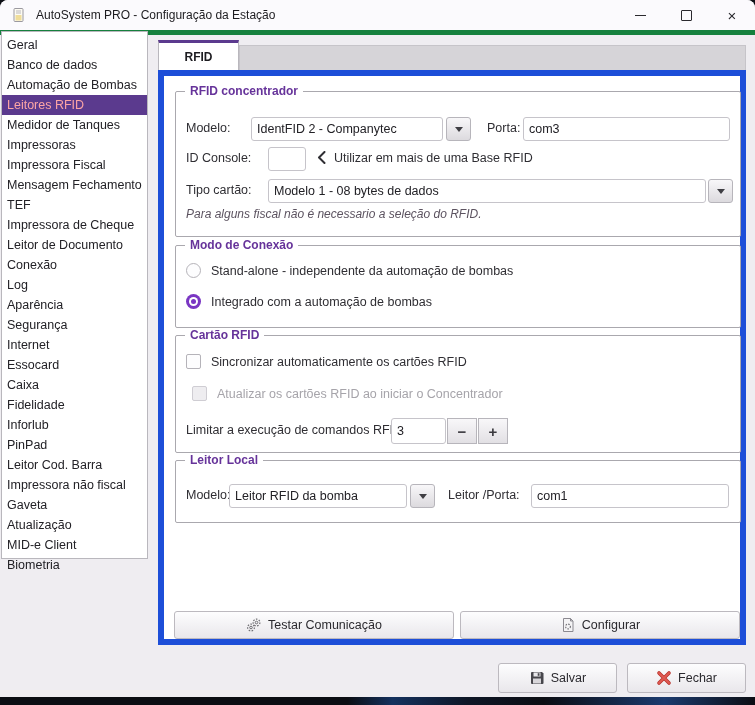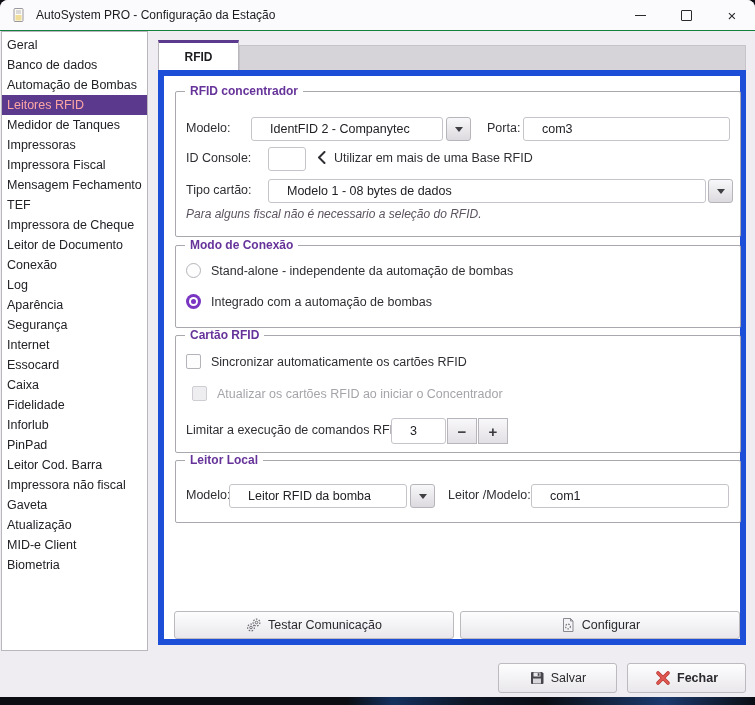--- a/index.html
+++ b/index.html
@@ -13,33 +13,33 @@
     position:absolute;left:0;top:0;width:755px;height:698px;
     background:#efedf1;border-radius:8px 8px 0 0;overflow:hidden;
   }
   .bottom-strip{
     position:absolute;left:0;bottom:0;width:755px;height:8px;
     background:linear-gradient(90deg,#0b0d13 0%,#0b0d13 46%,#14315e 52%,#0e1626 62%,#0b0d13 72%,#1b3a6e 88%,#0b0d13 100%);
   }
   
   .titlebar{
     position:absolute;left:0;top:0;width:755px;height:30px;
-    background:#fbfafd;border-bottom:1px solid #15803d;
+    background:#fbfafd;border-bottom:5px solid #15803d;
     display:flex;align-items:center;
   }
   .app-icon{margin-left:11px;width:16px;height:16px;display:flex;align-items:center;}
   .title-text{margin-left:9px;font-size:12px;color:#1c1b1f;}
   .win-controls{position:absolute;right:0;top:0;height:30px;display:flex;}
   .win-btn{width:46px;height:30px;display:flex;align-items:center;justify-content:center;color:#2a292e;cursor:default;}
   .glyph-min{display:block;width:11px;border-top:1px solid #2a292e;}
   .glyph-max{display:block;width:9px;height:9px;border:1px solid #2a292e;border-radius:1px;}
   .glyph-close{font-size:15px;line-height:1;color:#2a292e;}
   
   .sidebar{
-    position:absolute;left:1px;top:31px;width:147px;height:620px;
+    position:absolute;left:1px;top:31px;width:147px;height:528px;
     background:#ffffff;border:1px solid #b9b7bd;box-sizing:border-box;
     padding-top:3px;
   }
   .side-item{
     height:20px;line-height:20px;padding-left:5px;font-size:12.5px;color:#222126;
     white-space:nowrap;cursor:default;
   }
   .side-item.selected{background:#5b3a8e;color:#fca5a5;}
   
   .tab-strip-bg{
@@ -67,21 +67,21 @@
     font-size:12px;font-weight:bold;color:#66339a;white-space:nowrap;
   }
   .g1{top:15px;height:144px;}
   .g2{top:169px;height:81px;}
   .g3{top:259px;height:116px;}
   .g4{top:384px;height:61px;}
   label.fld{font-size:12.5px;color:#2f2e33;position:absolute;white-space:nowrap;}
   .tbox{
     position:absolute;height:24px;box-sizing:border-box;background:#fff;
     border:1px solid #c6c4ca;border-radius:3px;font-size:12.5px;color:#222126;
-    padding:0 18px;display:flex;align-items:center;white-space:nowrap;overflow:hidden;
+    padding:0 5px;display:flex;align-items:center;white-space:nowrap;overflow:hidden;
   }
   .dd-btn{
     position:absolute;width:25px;height:24px;box-sizing:border-box;
     border:1px solid #b7b5bb;border-radius:3px;
     background:linear-gradient(#f8f7f9,#dcdade);
     display:flex;align-items:center;justify-content:center;cursor:default;
   }
   .dd-arrow{width:0;height:0;border-left:4px solid transparent;border-right:4px solid transparent;border-top:5px solid #3f3e43;}
   .note{
     position:absolute;left:10px;top:115px;font-size:12px;font-style:italic;color:#5c5360;white-space:nowrap;
@@ -242,21 +242,21 @@
         </div>
     </div>
 
     <div class="group g4">
       <span class="group-title">Leitor Local</span>
       <label class="fld" style="left:10px;top:27px;">Modelo:</label>
       <div class="tbox" style="left:53px;top:23px;width:178px;">Leitor RFID da bomba</div>
       <div class="dd-btn" style="left:234px;top:23px;">
           <span class="dd-arrow"></span>
         </div>
-      <label class="fld" style="left:272px;top:27px;">Leitor /Modelo:</label>
+      <label class="fld" style="left:272px;top:27px;">Leitor /Porta:</label>
       <div class="tbox" style="left:355px;top:23px;width:198px;">com1</div>
     </div>
 
     <div class="btn panel-btn" style="left:10px;">
       <span class="icon16">
         <svg viewBox="0 0 16 16" width="16" height="16">
           <circle cx="10.5" cy="5.5" r="3.4" fill="none" stroke="#6f6e73" stroke-width="1.2" stroke-dasharray="1.6 1.4"></circle>
           <circle cx="10.5" cy="5.5" r="1.3" fill="none" stroke="#6f6e73" stroke-width="1"></circle>
           <circle cx="5" cy="10.5" r="3.4" fill="none" stroke="#6f6e73" stroke-width="1.2" stroke-dasharray="1.6 1.4"></circle>
           <circle cx="5" cy="10.5" r="1.3" fill="none" stroke="#6f6e73" stroke-width="1"></circle>
@@ -280,21 +280,21 @@
     <span class="icon16">
       <svg viewBox="0 0 16 16" width="16" height="16">
         <path d="M2 3 a1 1 0 0 1 1-1 h10 l1.5 1.5 v9.5 a1 1 0 0 1 -1 1 h-10.5 a1 1 0 0 1 -1-1 z" fill="#47464c"></path>
         <rect x="4.5" y="2.5" width="7" height="4" fill="#e8e7ea"></rect>
         <rect x="8.7" y="3.2" width="1.8" height="2.6" fill="#47464c"></rect>
         <rect x="4" y="8.5" width="8" height="5" fill="#d8d6da"></rect>
       </svg>
     </span>
     <span>Salvar</span>
   </div>
-  <div class="btn footer-btn" style="left:627px;font-weight:bold;">
+  <div class="btn footer-btn" style="left:627px;">
     <span class="icon16">
       <svg viewBox="0 0 16 16" width="16" height="16">
         <path d="M3 3 L13 13 M13 3 L3 13" stroke="#b8322c" stroke-width="3.6" stroke-linecap="round"></path>
         <path d="M3 3 L13 13 M13 3 L3 13" stroke="#e05a52" stroke-width="2" stroke-linecap="round"></path>
       </svg>
     </span>
     <span>Fechar</span>
   </div>
 
 </div>

